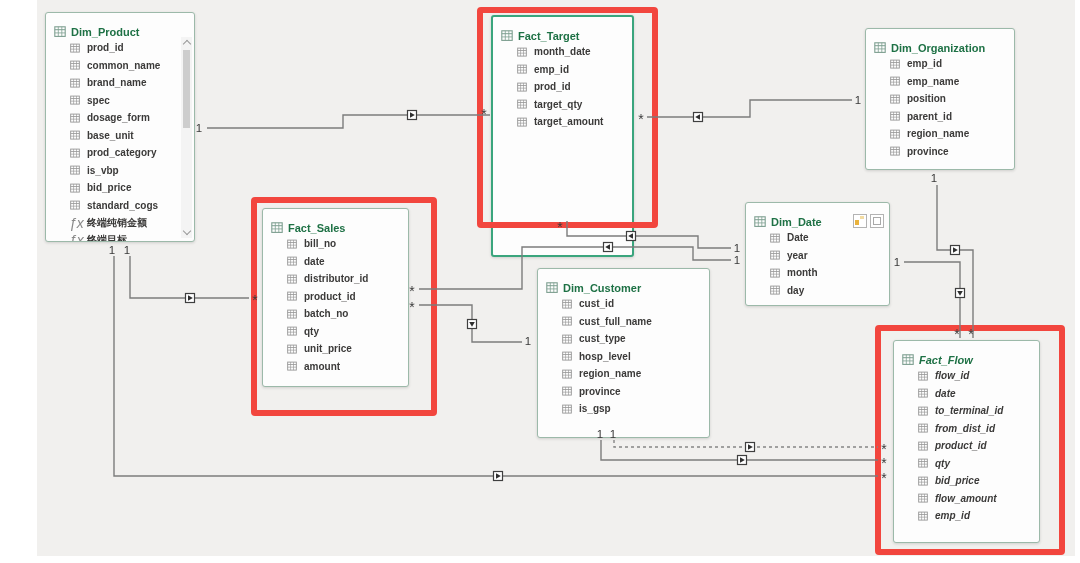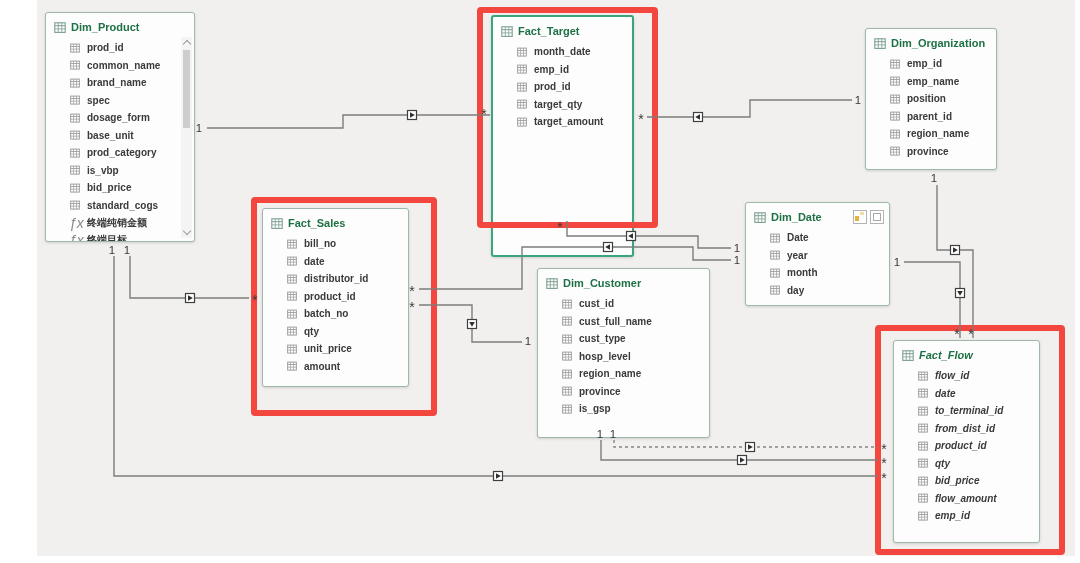--- a/index.html
+++ b/index.html
@@ -1,21 +1,21 @@
 <!DOCTYPE html>
 <html><head>
 <meta charset="utf-8">
 <style>
   html,body{margin:0;padding:0;background:#ffffff;font-family:"Liberation Sans","DejaVu Sans",sans-serif;}
   #model-canvas{position:relative;width:1080px;height:563px;background:#ffffff;overflow:hidden;}
   .canvas-bg{position:absolute;left:37px;top:0;width:1038px;height:556px;background:#f1f0ee;}
   .tbl{position:absolute;background:#fdfdfd;border:1px solid #9cb9a9;border-radius:3px;
        box-shadow:0 1px 3px rgba(0,0,0,.14);box-sizing:border-box;overflow:hidden;}
   .tbl.sel{border:2px solid #3aa57d;}
-  .tbl-h{display:flex;align-items:center;gap:5px;height:22px;padding:3px 5px 0 8px;}
+  .tbl-h{display:flex;align-items:flex-end;gap:5px;height:22px;padding:3px 5px 0 8px;}
   .tname{color:#1e7145;font-weight:700;font-size:11px;white-space:nowrap;}
   .tbl-b{padding-top:1px;}
   .row{display:flex;align-items:center;gap:6px;height:17.5px;padding-left:23px;}
   .flb{color:#3b3a39;font-weight:600;font-size:10px;white-space:nowrap;}
   .fic{width:12px;display:flex;justify-content:center;flex:0 0 12px;}
   .fic.fx{font-style:italic;color:#8a8a8a;font-size:14px;font-weight:400;justify-content:flex-start;}
   .hicons{margin-left:auto;display:flex;gap:3px;align-items:center;}
   .calculated-table-icon,.date-table-icon{width:12px;height:12px;background:#fff;border:1px solid #b3b3b3;position:relative;display:inline-block;}
   .calculated-table-icon::before{content:"";position:absolute;left:1px;top:5px;width:4px;height:5px;background:#e9b23c;}
   .calculated-table-icon::after{content:"";position:absolute;left:6px;top:1px;width:4px;height:3px;background:#f3dca2;}
@@ -257,21 +257,21 @@
               <line x1="0.8" y1="4.2" x2="11.2" y2="4.2" stroke="#979797" stroke-width="1"></line>
               <line x1="0.8" y1="7.4" x2="11.2" y2="7.4" stroke="#979797" stroke-width="0.8"></line>
               <line x1="4.3" y1="1.3" x2="4.3" y2="10.9" stroke="#979797" stroke-width="0.8"></line>
               <line x1="7.8" y1="1.3" x2="7.8" y2="10.9" stroke="#979797" stroke-width="0.8"></line>
             </svg>
           </span>
           <span class="flb">target_amount</span>
         </div>
       </div>
     </div>
-    <div class="tbl" style="left: 865px; top: 28px; width: 132px; height: 142px;">
+    <div class="tbl" style="left: 865px; top: 28px; width: 150px; height: 142px;">
       <div class="tbl-h">
         <span class="fic">
           <svg width="13" height="13" viewBox="0 0 12 12">
             <rect x="0.8" y="1.3" width="10.4" height="9.6" fill="none" stroke="#7d9f90" stroke-width="1.1"></rect>
             <line x1="0.8" y1="4.2" x2="11.2" y2="4.2" stroke="#7d9f90" stroke-width="1"></line>
             <line x1="0.8" y1="7.4" x2="11.2" y2="7.4" stroke="#7d9f90" stroke-width="0.8"></line>
             <line x1="4.3" y1="1.3" x2="4.3" y2="10.9" stroke="#7d9f90" stroke-width="0.8"></line>
             <line x1="7.8" y1="1.3" x2="7.8" y2="10.9" stroke="#7d9f90" stroke-width="0.8"></line>
           </svg>
         </span>

